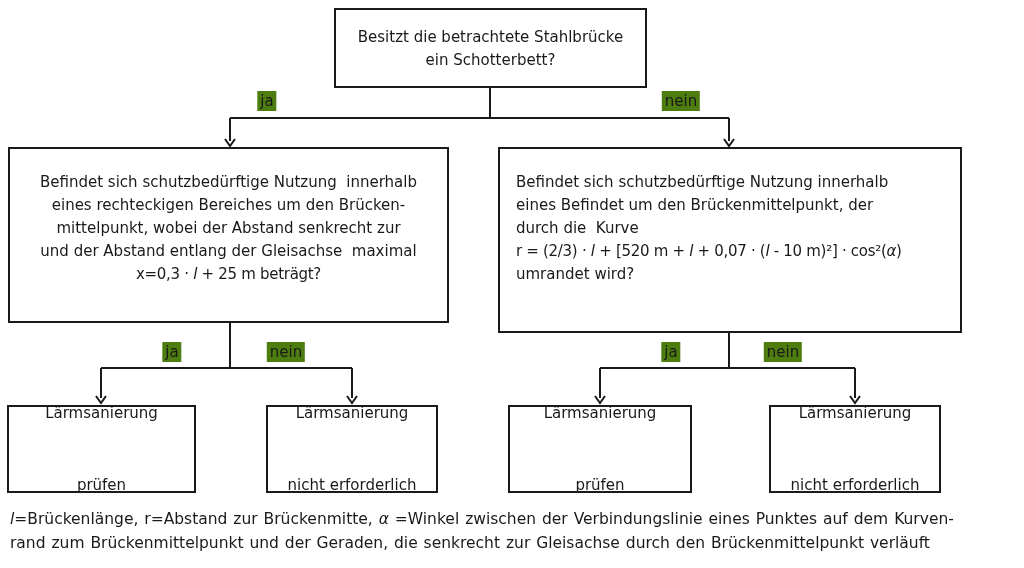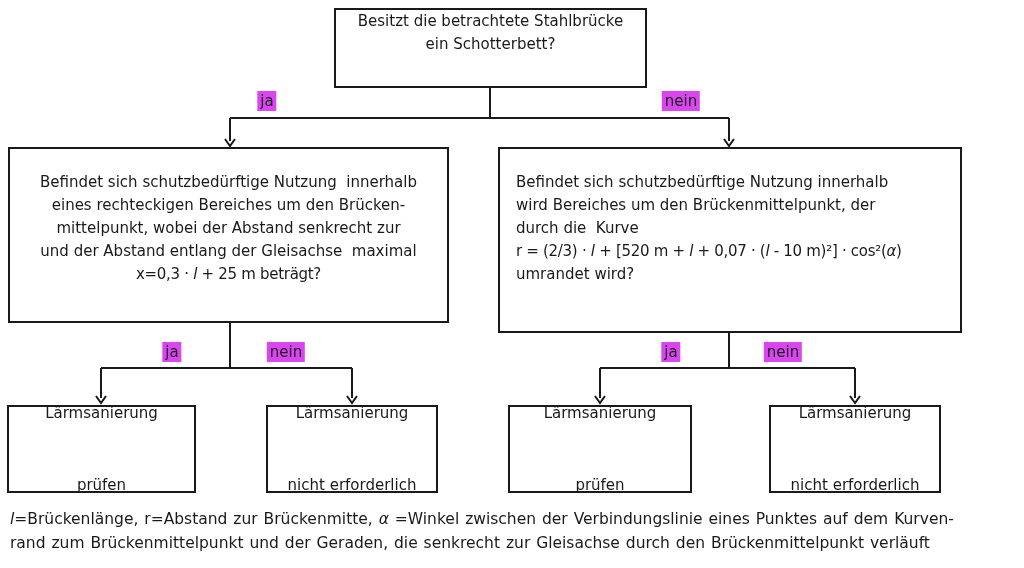--- a/index.html
+++ b/index.html
@@ -27,38 +27,38 @@
     box-sizing: border-box;
     border: 2px solid #1a1a1a;
     background: #ffffff;
     font-size: 15px;
   }
   .q-line {
     line-height: 23px;
     white-space: pre;   
   }
   .centered { text-align: center; }
-  .root-node { }
+  .root-node { padding-top: 16px; }
   .left-q { padding-top: 22px; }
   .right-q { padding: 22px 0 0 16px; text-align: left; }
   .formula { letter-spacing: -0.3px; }
   .outcome {
     display: flex;
     flex-direction: column;
     justify-content: center;
     text-align: center;
     gap: 48px;
   }
   .outcome .q-line { line-height: 24px; }
   .edge-label {
     position: absolute;
     transform: translateX(-50%);
     font-size: 15px;
     line-height: 20px;
-    background: #d946ef;
+    background: #4d7c0f;
     padding: 0 3px;
   }
   .footnote {
     position: absolute;
     left: 10px;
     top: 507px;
     width: 1018px;
     font-size: 15.5px;
     line-height: 24px;
     word-spacing: 1px;
@@ -112,21 +112,21 @@
   <div class="node left-q centered" style="left:8px; top:147px; width:441px; height:176px;">
     <div class="q-line"><span>Befindet sich schutzbedürftige Nutzung  innerhalb</span></div>
     <div class="q-line"><span>eines rechteckigen Bereiches um den Brücken-</span></div>
     <div class="q-line"><span>mittelpunkt, wobei der Abstand senkrecht zur</span></div>
     <div class="q-line"><span>und der Abstand entlang der Gleisachse  maximal</span></div>
     <div class="q-line formula"><span>x=0,3 · </span><span class="it">l</span><span> + 25 m beträgt?</span></div>
   </div>
 
   <div class="node right-q" style="left:498px; top:147px; width:464px; height:186px;">
     <div class="q-line"><span>Befindet sich schutzbedürftige Nutzung innerhalb</span></div>
-    <div class="q-line"><span>wird Bereiches um den Brückenmittelpunkt, der</span></div>
+    <div class="q-line"><span>eines Befindet um den Brückenmittelpunkt, der</span></div>
     <div class="q-line"><span>durch die  Kurve</span></div>
     <div class="q-line formula"><span>r = (2/3) · </span><span class="it">l</span><span> + [520 m + </span><span class="it">l</span><span> + 0,07 · (</span><span class="it">l</span><span> - 10 m)²] · cos²(</span><span class="it">α</span><span>)</span></div>
     <div class="q-line"><span>umrandet wird?</span></div>
   </div>
 
   <div class="edge-label" style="left:172px; top:342px;">ja</div>
   <div class="edge-label" style="left:286px; top:342px;">nein</div>
   <div class="edge-label" style="left:671px; top:342px;">ja</div>
   <div class="edge-label" style="left:783px; top:342px;">nein</div>
 

